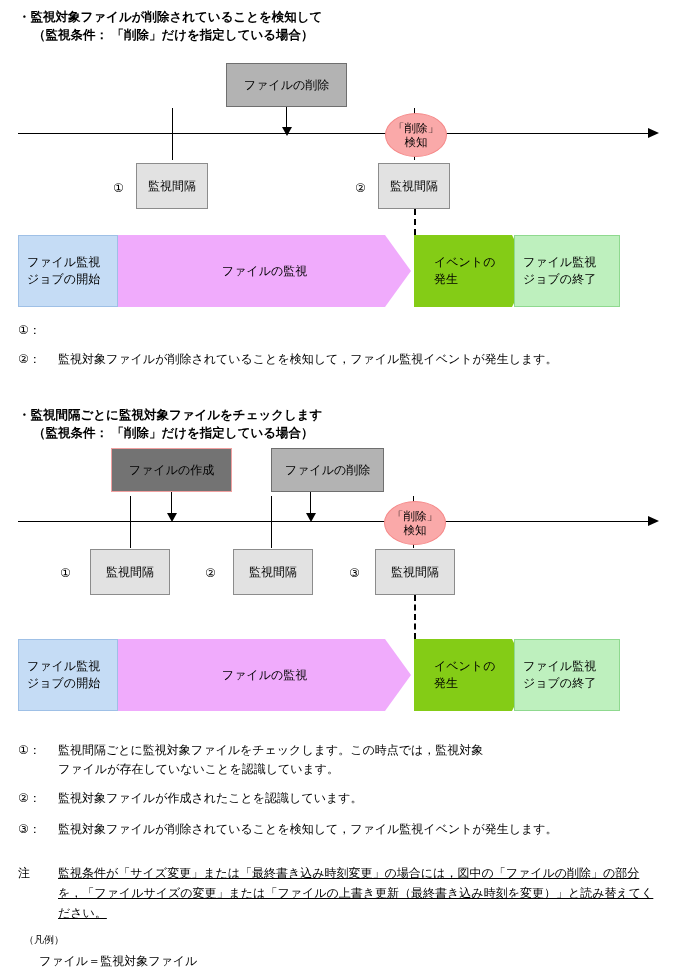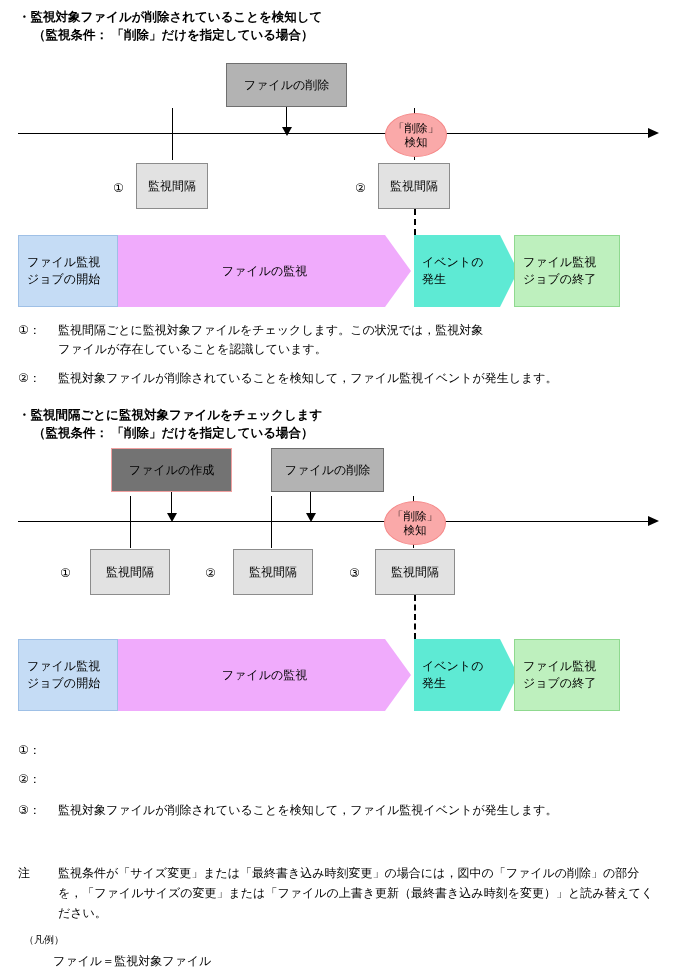--- a/index.html
+++ b/index.html
@@ -120,26 +120,26 @@
   .band-monitor {
     background: #f0abfc;
     display: flex;
     align-items: center;
     justify-content: center;
     font-size: 12px;
     clip-path: polygon(0 0, calc(100% - 26px) 0, 100% 50%, calc(100% - 26px) 100%, 0 100%);
     white-space: nowrap;
   }
   .band-event {
-    background: #5eead4;
+    background: #84cc16;
     display: flex;
     flex-direction: column;
     align-items: flex-start;
     justify-content: center;
-    padding-left: 8px;
+    padding-left: 20px;
     line-height: 17px;
     font-size: 12px;
     clip-path: polygon(0 0, calc(100% - 18px) 0, 100% 50%, calc(100% - 18px) 100%, 0 100%);
     white-space: nowrap;
   }
   .band-end {
     box-sizing: border-box;
     background: #bef0be;
     border: 1px solid #8fd98f;
     display: flex;
@@ -167,21 +167,21 @@
 
   .note-block {
     font-size: 12px;
     line-height: 20px;
     width: 636px;
   }
   .note-block .note-lead {
     float: left;
     width: 22px;
   }
-  .note-block .note-body { margin-left: 40px; }
+  .note-block .note-body { margin-left: 40px; text-decoration: underline; }
 
   .legend-title { font-size: 10px; }
   .legend-item  { font-size: 12px; }
 </style>
 </head>
 <body>
 
 <div class="abs section-title" style="left:18px; top:8px;">・監視対象ファイルが削除されていることを検知して</div>
 <div class="abs section-title" style="left:33px; top:26px;">（監視条件： 「削除」だけを指定している場合）</div>
 
@@ -219,22 +219,20 @@
   <span>発生</span>
 </div>
 <div class="abs band-end" style="left:514px; top:235px; width:106px; height:72px;">
   <span>ファイル監視</span>
   <span>ジョブの終了</span>
 </div>
 
 <div class="abs" style="left:18px; top:321px; width:640px;">
   <div class="note-row">
     <span class="note-marker">①：</span>
-    <span class="note-text">監視間隔ごとに監視対象ファイルをチェックします。この状況では，監視対象
-ファイルが存在していることを認識しています。</span>
   </div>
   <div class="note-row" style="margin-top:10px;">
     <span class="note-marker">②：</span>
     <span class="note-text">監視対象ファイルが削除されていることを検知して，ファイル監視イベントが発生します。</span>
   </div>
 </div>
 
 <div class="abs section-title" style="left:18px; top:406px;">・監視間隔ごとに監視対象ファイルをチェックします</div>
 <div class="abs section-title" style="left:33px; top:424px;">（監視条件： 「削除」だけを指定している場合）</div>
 
@@ -279,29 +277,32 @@
   <span>発生</span>
 </div>
 <div class="abs band-end" style="left:514px; top:639px; width:106px; height:72px;">
   <span>ファイル監視</span>
   <span>ジョブの終了</span>
 </div>
 
 <div class="abs" style="left:18px; top:741px; width:640px;">
   <div class="note-row">
     <span class="note-marker">①：</span>
+    <span class="note-text">監視間隔ごとに監視対象ファイルをチェックします。この時点では，監視対象
+ファイルが存在していないことを認識しています。</span>
   </div>
   <div class="note-row" style="margin-top:10px;">
     <span class="note-marker">②：</span>
+    <span class="note-text">監視対象ファイルが作成されたことを認識しています。</span>
   </div>
   <div class="note-row" style="margin-top:12px;">
     <span class="note-marker">③：</span>
     <span class="note-text">監視対象ファイルが削除されていることを検知して，ファイル監視イベントが発生します。</span>
   </div>
 </div>
 
 <div class="abs note-block" style="left:18px; top:863px;">
   <span class="note-lead">注</span>
   <div class="note-body">監視条件が「サイズ変更」または「最終書き込み時刻変更」の場合には，図中の「ファイルの削除」の部分を，「ファイルサイズの変更」または「ファイルの上書き更新（最終書き込み時刻を変更）」と読み替えてください。</div>
 </div>
 
 <div class="abs legend-title" style="left:24px; top:933px;">（凡例）</div>
-<div class="abs legend-item" style="left:53px; top:953px;">ファイル＝監視対象ファイル</div>
+<div class="abs legend-item" style="left:39px; top:953px;">ファイル＝監視対象ファイル</div>
 
 </body></html>

